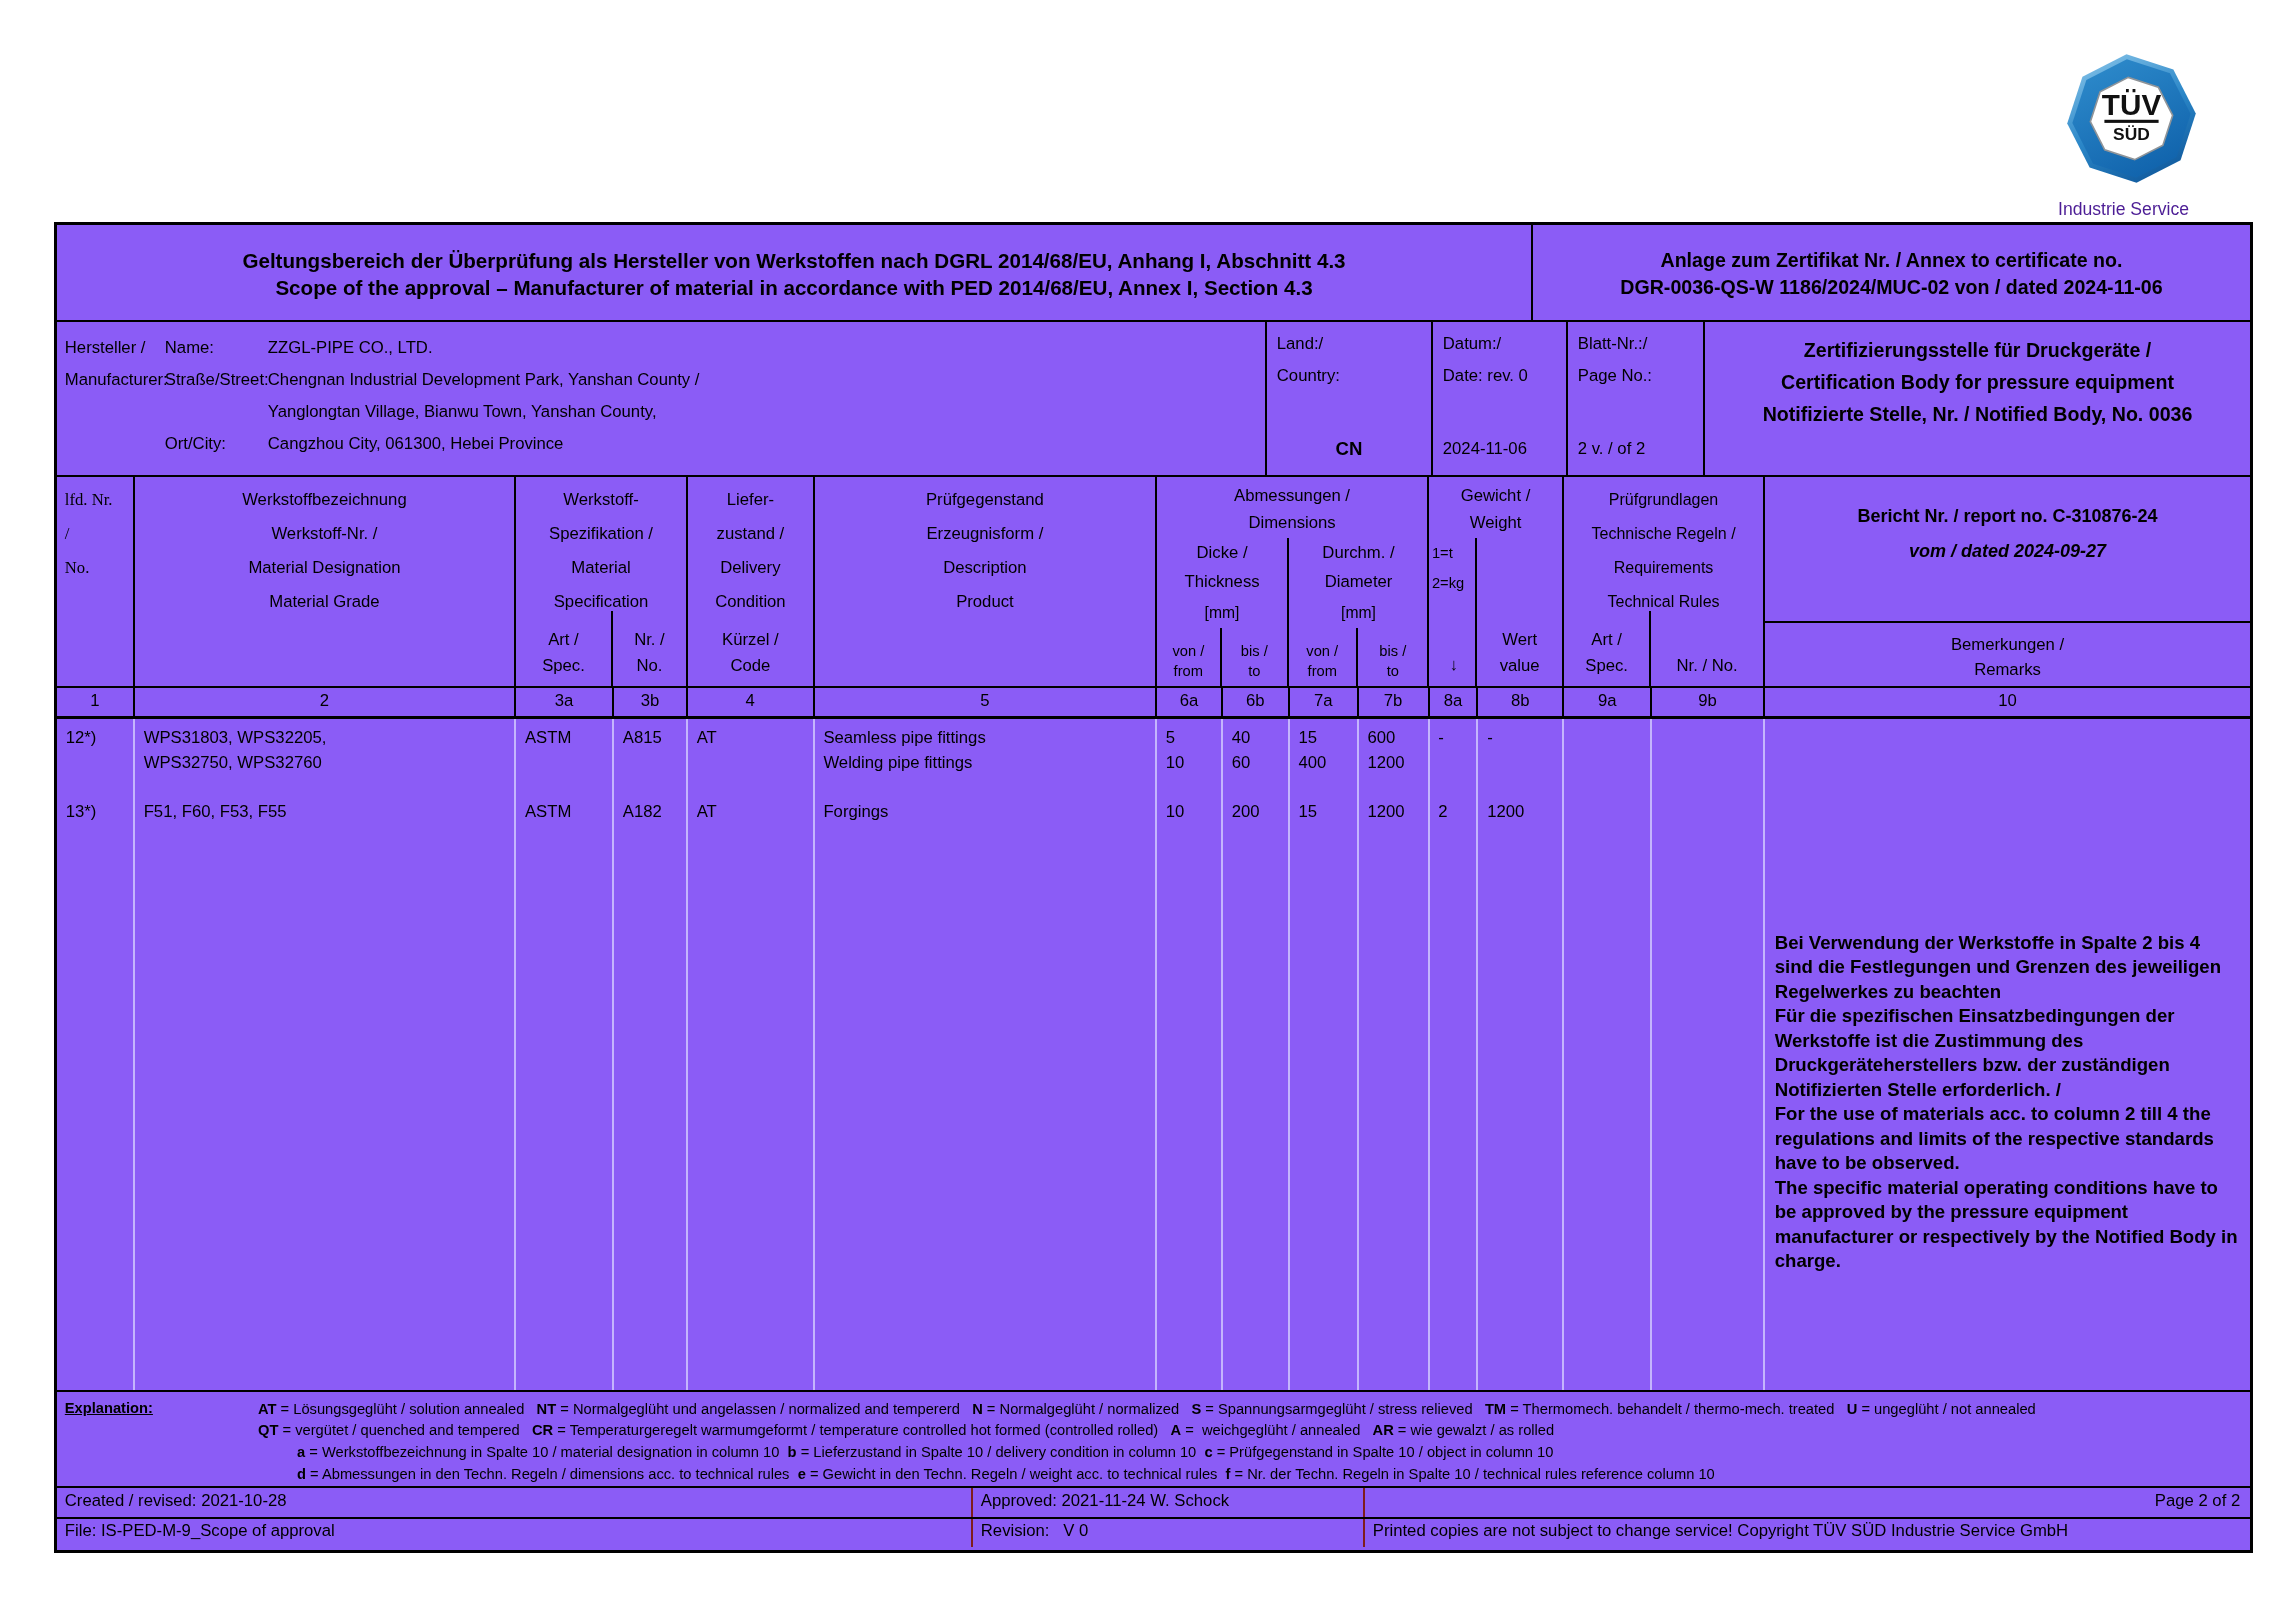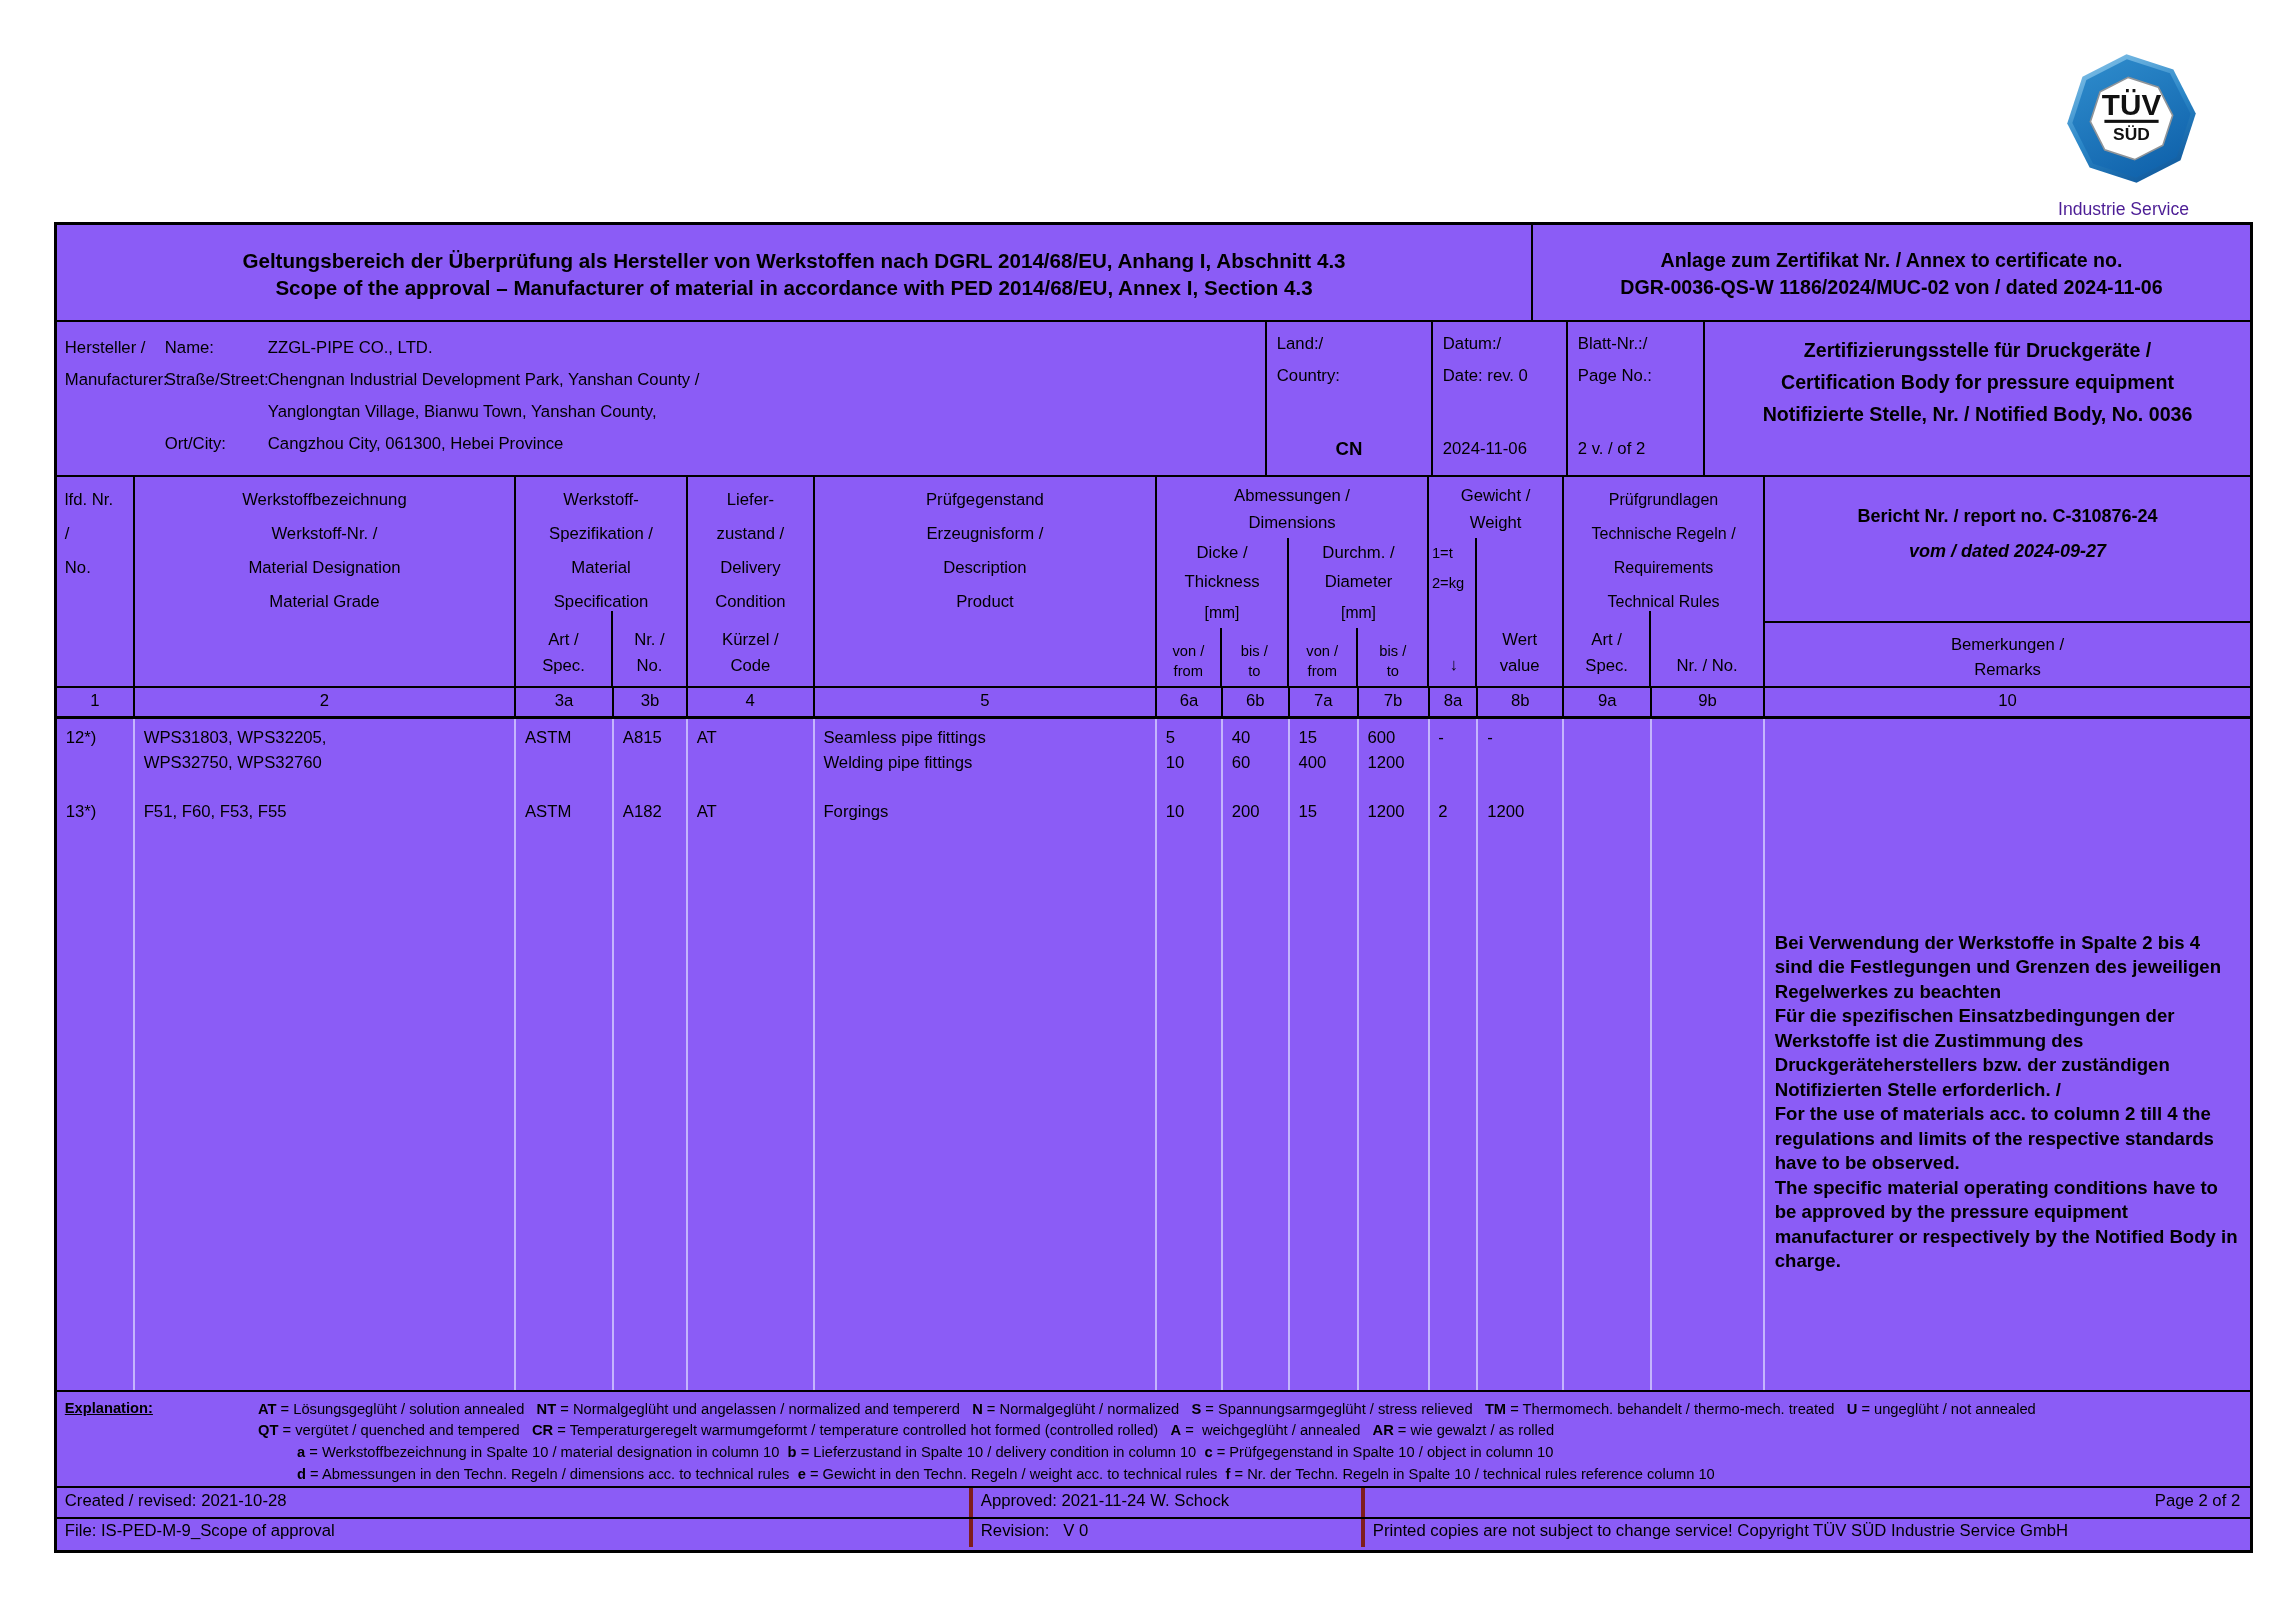--- a/index.html
+++ b/index.html
@@ -35,21 +35,21 @@
   .meta-date{width:135px;}
   .meta-page{width:137px;}
   .meta-val{margin-top:auto;padding-bottom:9.8px;}
   .meta-val.center{text-align:center;padding-right:9.8px;font-weight:bold;font-size:18.6px;}
   .cert-cell{flex:1;text-align:center;font-weight:bold;font-size:19.6px;line-height:32px;padding-top:11.8px;}
 
   
   .thead{display:flex;height:211px;border-bottom:2px solid #000;font-size:16.7px;}
   .hcell{border-right:2px solid #000;display:flex;flex-direction:column;}
   .hlines{text-align:center;padding-top:5.9px;line-height:34px;white-space:pre-line;}
-  .hl-left{text-align:left;padding-left:7.8px;}
+  .hl-left{text-align:left;padding-left:7.8px;font-family:Liberation Serif, serif;}
   .subrow{flex:1;display:flex;}
   .sub{display:flex;flex-direction:column;justify-content:flex-end;padding-bottom:7.8px;text-align:center;line-height:25.5px;white-space:pre-line;}
   .htop{height:61px;text-align:center;line-height:27.4px;padding-top:4.9px;white-space:pre-line;}
   .gdims{flex:1;display:flex;}
   .dimcol{display:flex;flex-direction:column;}
   .dimhead{height:63px;text-align:center;line-height:29px;white-space:pre-line;}
   .mmrow{height:26.5px;text-align:center;font-size:15.7px;line-height:23.5px;}
   .vonbis{flex:1;display:flex;}
   .vb{display:flex;flex-direction:column;justify-content:flex-end;padding-bottom:4.9px;text-align:center;font-size:14.7px;line-height:19.6px;white-space:pre-line;}
   .g8body{flex:1;display:flex;}
@@ -84,21 +84,21 @@
   .expl-label{position:absolute;left:7.8px;top:7.8px;font-weight:bold;text-decoration:underline;}
   #expl-lines{padding-top:6.9px;}
   .expl-line{line-height:21.6px;white-space:pre-wrap;}
   .ind1{margin-left:201px;}
   .ind2{margin-left:240px;}
 
   
   .frow{display:flex;font-size:16.7px;}
   .f1{height:33px;border-top:2.9px solid #000;border-bottom:2.9px solid #000;line-height:26.5px;}
   .f2{height:28px;line-height:24.5px;}
-  .fcell{border-right:4px solid #7f1d1d;padding-left:7.8px;white-space:pre-wrap;}
+  .fcell{border-right:2px solid #7f1d1d;padding-left:7.8px;white-space:pre-wrap;}
   .fc1{width:916px;}
   .fc2{width:392px;}
   .fc3{flex:1;border-right:none;}
   .fright{text-align:right;padding-right:9.8px;}
 </style>
 </head>
 <body>
 
 <div class="page">
 

